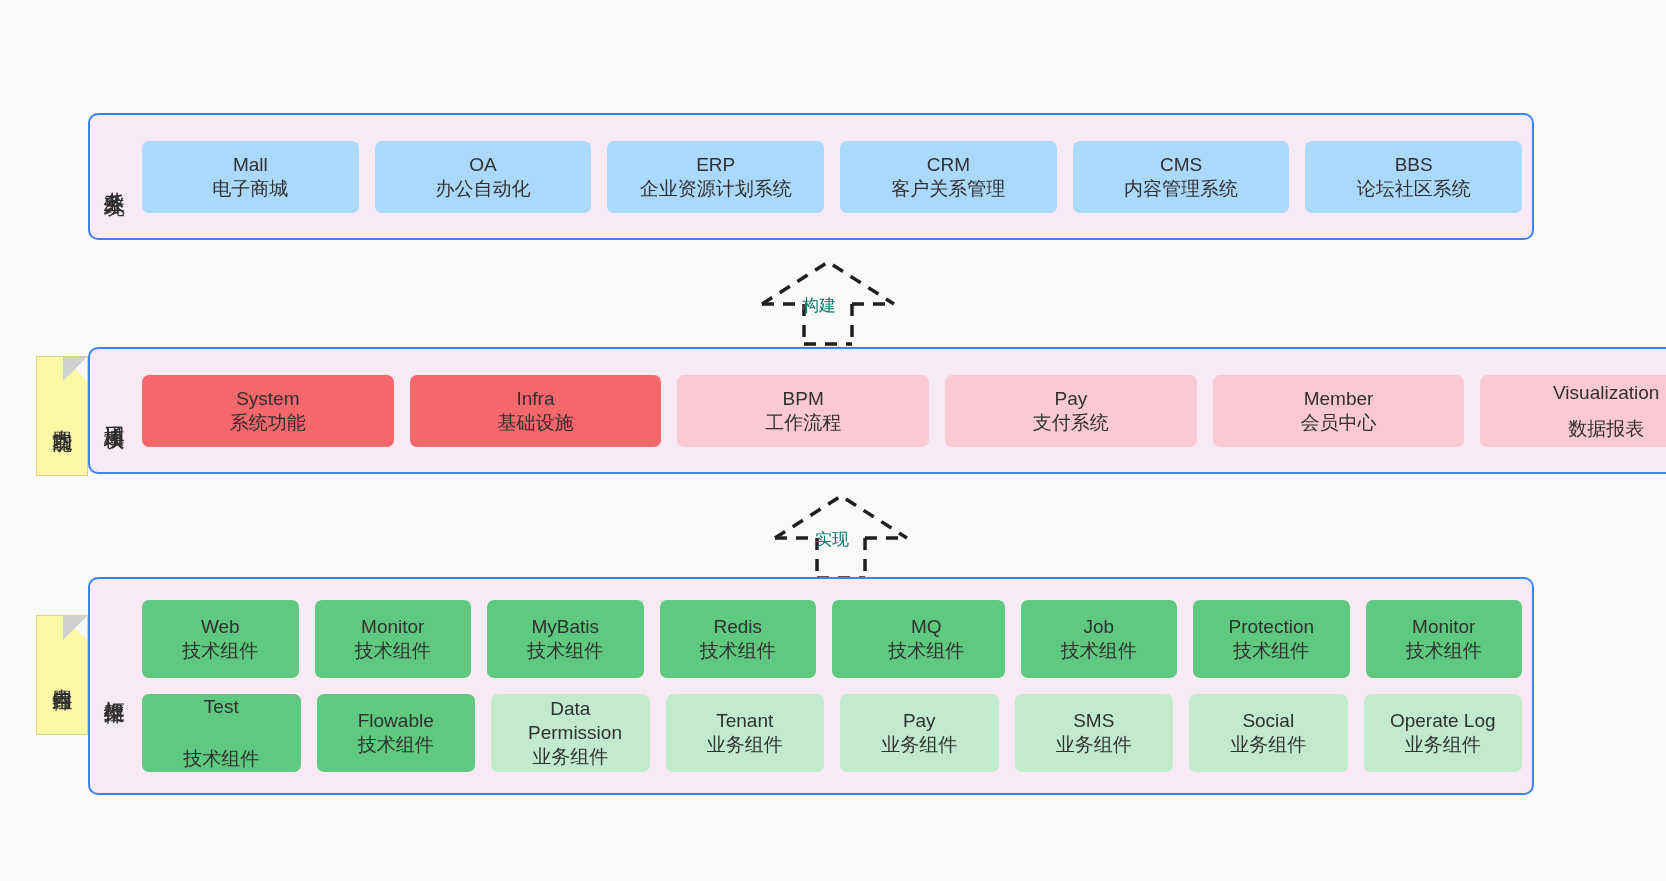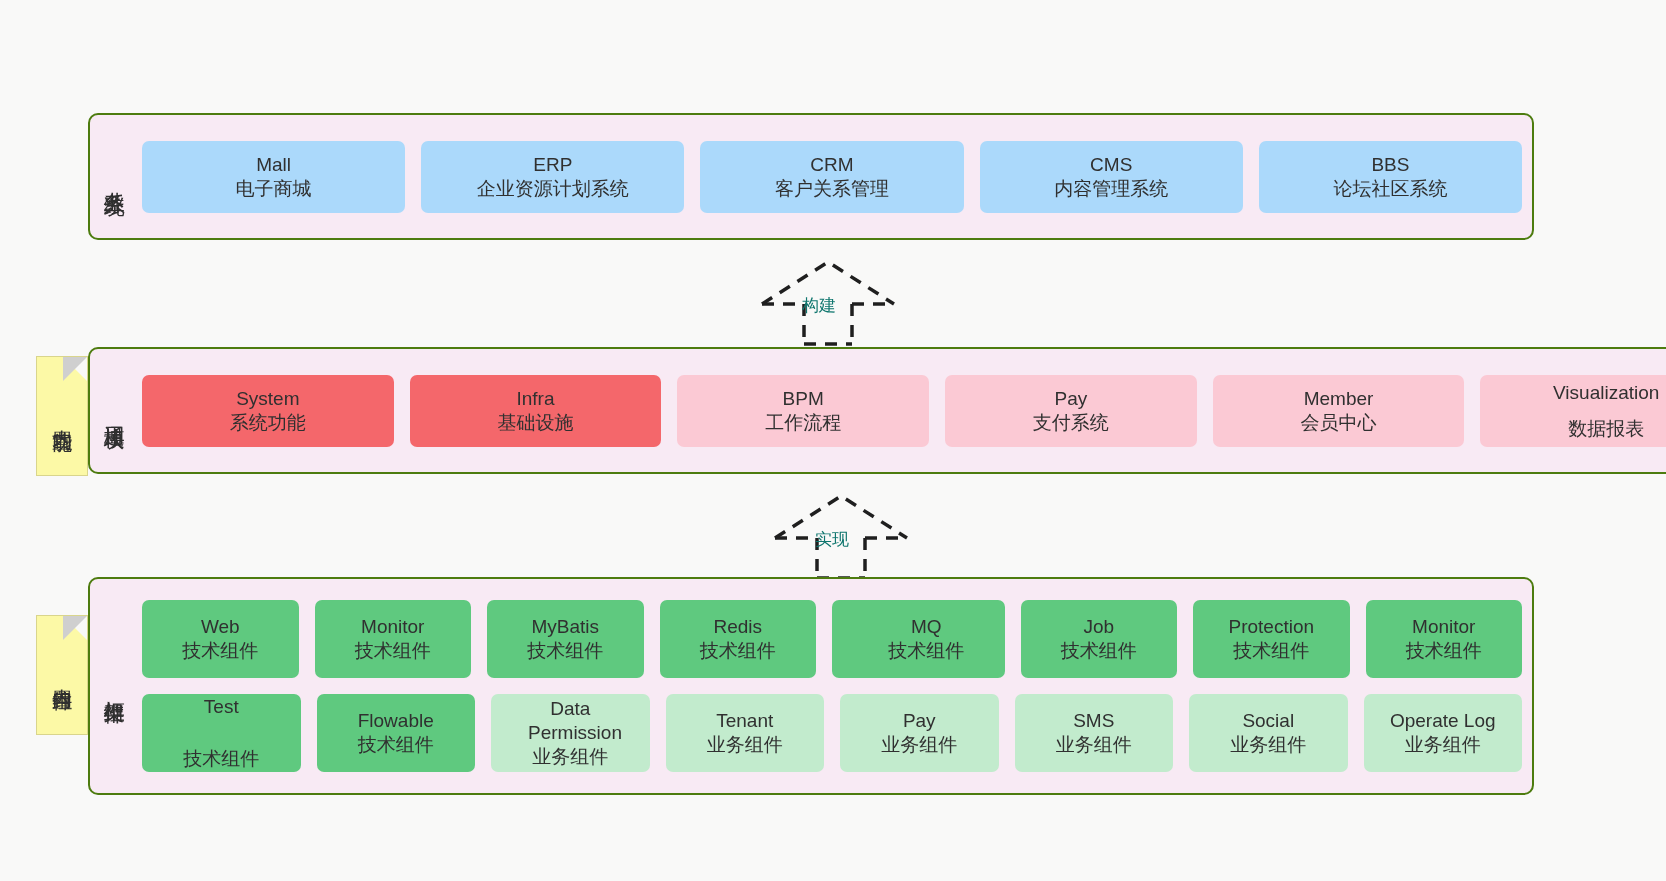--- a/index.html
+++ b/index.html
@@ -19,21 +19,21 @@
   .canvas {
     position: absolute;
     inset: 0;
   }
 
   
   .layer {
     position: absolute;
     box-sizing: border-box;
     background: #f8eaf4;
-    border: 2px solid #4d7c0f;
+    border: 2px solid #3b82f6;
     border-radius: 10px;
     display: flex;
     align-items: stretch;
   }
   .layer-title {
     flex: 0 0 auto;
     width: 40px;
     display: flex;
     align-items: center;
     justify-content: center;
@@ -148,20 +148,24 @@
 
   <div class="layer" id="layer-business" style="left:88px; top:113px; width:1446px; height:127px;">
     <div class="layer-title">业务系统</div>
     <div class="layer-body">
       <div class="row">
         <div class="card c-blue" style="height:72px;">
           <span class="t1">Mall</span>
           <span class="t2">电子商城</span>
         </div>
         <div class="card c-blue" style="height:72px;">
+          <span class="t1">OA</span>
+          <span class="t2">办公自动化</span>
+        </div>
+        <div class="card c-blue" style="height:72px;">
           <span class="t1">ERP</span>
           <span class="t2">企业资源计划系统</span>
         </div>
         <div class="card c-blue" style="height:72px;">
           <span class="t1">CRM</span>
           <span class="t2">客户关系管理</span>
         </div>
         <div class="card c-blue" style="height:72px;">
           <span class="t1">CMS</span>
           <span class="t2">内容管理系统</span>

